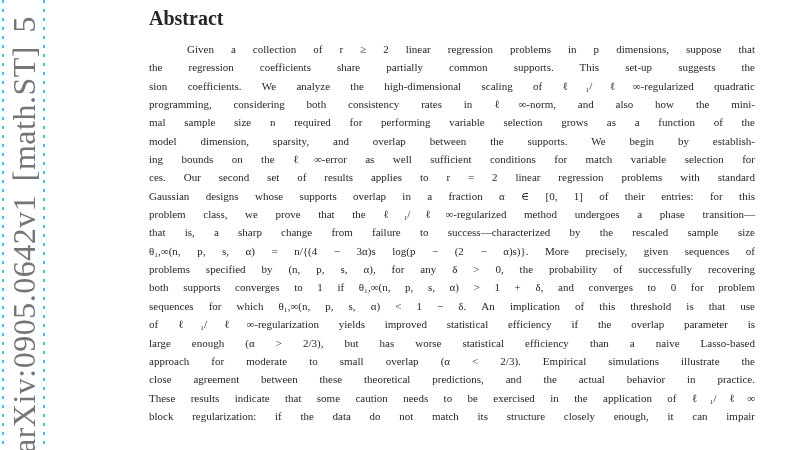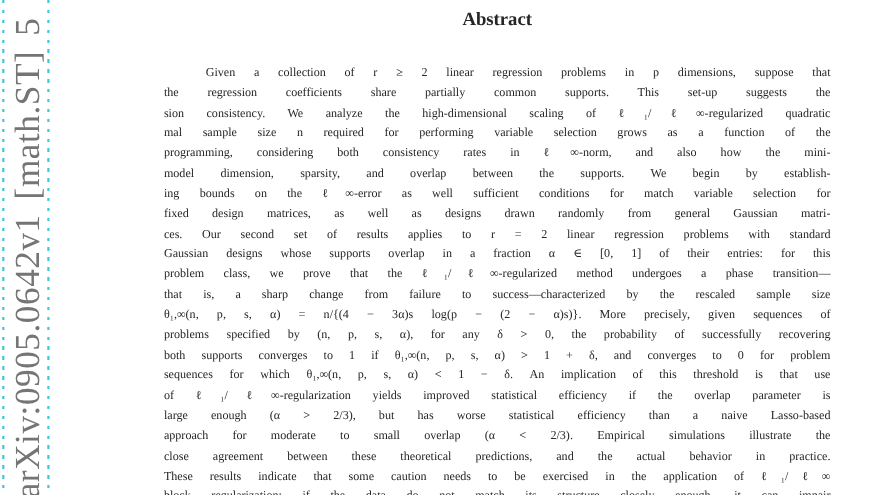--- a/index.html
+++ b/index.html
@@ -42,25 +42,24 @@
 
   
   .content {
     position: absolute;
     left: 149px;
     top: 8px;
     width: 606px;
     color: #262626;
   }
   .abstract-heading {
-    text-align: center;
     font-weight: bold;
-    font-size: 17px;
+    font-size: 20px;
     line-height: 20px;
-    margin: 0 0 29px 0;
+    margin: 0 0 12px 0;
   }
   .abs-line {
     font-size: 11px;
     line-height: 18.35px;
     text-align: justify;
     text-align-last: justify;
     white-space: normal;
   }
   .abs-line:first-child {
     text-indent: 38px;
@@ -74,26 +73,25 @@
   <div class="dash-line dash-left" style="background: repeating-linear-gradient(rgb(60, 200, 218) 0px, rgb(60, 200, 218) 3px, transparent 3px, transparent 9px);"></div>
   <div class="dash-line dash-right" style="background: repeating-linear-gradient(rgb(60, 200, 218) 0px, rgb(60, 200, 218) 3px, transparent 3px, transparent 9px);"></div>
 
   <div class="stamp-text" style="color: rgb(117, 117, 117);">arXiv:0905.0642v1 [math.ST] 5</div>
 
   <div class="content">
     <div class="abstract-heading">Abstract</div>
     <div class="abs-lines">
       <div class="abs-line">Given a collection of r ≥ 2 linear regression problems in p dimensions, suppose that</div>
       <div class="abs-line">the regression coefficients share partially common supports. This set-up suggests the</div>
-      <div class="abs-line">sion consistency. We analyze the high-dimensional scaling of ℓ₁/ℓ∞-regularized quadratic</div>
+      <div class="abs-line">sion coefficients. We analyze the high-dimensional scaling of ℓ₁/ℓ∞-regularized quadratic</div>
+      <div class="abs-line">programming, considering both consistency rates in ℓ∞-norm, and also how the mini-</div>
       <div class="abs-line">mal sample size n required for performing variable selection grows as a function of the</div>
-      <div class="abs-line">programming, considering both consistency rates in ℓ∞-norm, and also how the mini-</div>
       <div class="abs-line">model dimension, sparsity, and overlap between the supports. We begin by establish-</div>
       <div class="abs-line">ing bounds on the ℓ∞-error as well sufficient conditions for match variable selection for</div>
-      <div class="abs-line">fixed design matrices, as well as designs drawn randomly from general Gaussian matri-</div>
       <div class="abs-line">ces. Our second set of results applies to r = 2 linear regression problems with standard</div>
       <div class="abs-line">Gaussian designs whose supports overlap in a fraction α ∈ [0, 1] of their entries: for this</div>
       <div class="abs-line">problem class, we prove that the ℓ₁/ℓ∞-regularized method undergoes a phase transition—</div>
       <div class="abs-line">that is, a sharp change from failure to success—characterized by the rescaled sample size</div>
       <div class="abs-line">θ₁,∞(n, p, s, α) = n/{(4 − 3α)s log(p − (2 − α)s)}. More precisely, given sequences of</div>
       <div class="abs-line">problems specified by (n, p, s, α), for any δ &gt; 0, the probability of successfully recovering</div>
       <div class="abs-line">both supports converges to 1 if θ₁,∞(n, p, s, α) &gt; 1 + δ, and converges to 0 for problem</div>
       <div class="abs-line">sequences for which θ₁,∞(n, p, s, α) &lt; 1 − δ. An implication of this threshold is that use</div>
       <div class="abs-line">of ℓ₁/ℓ∞-regularization yields improved statistical efficiency if the overlap parameter is</div>
       <div class="abs-line">large enough (α &gt; 2/3), but has worse statistical efficiency than a naive Lasso-based</div>

